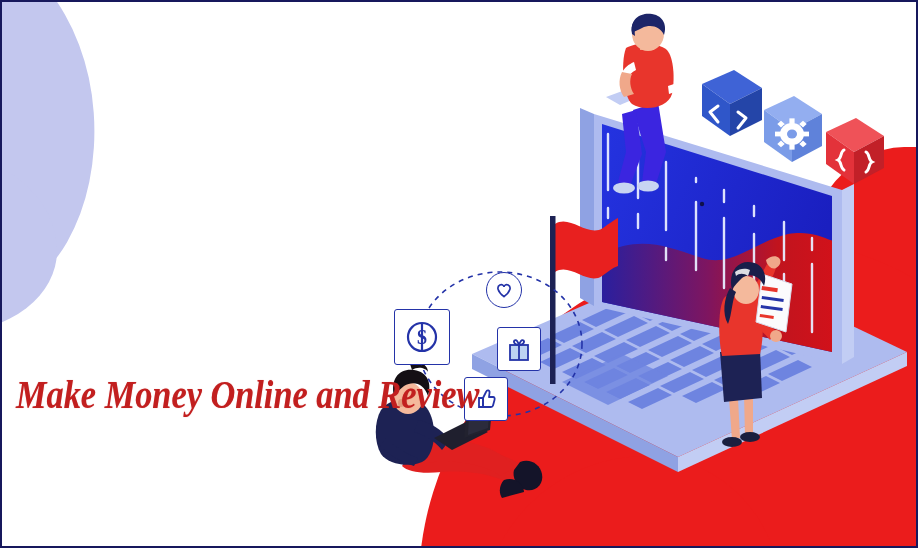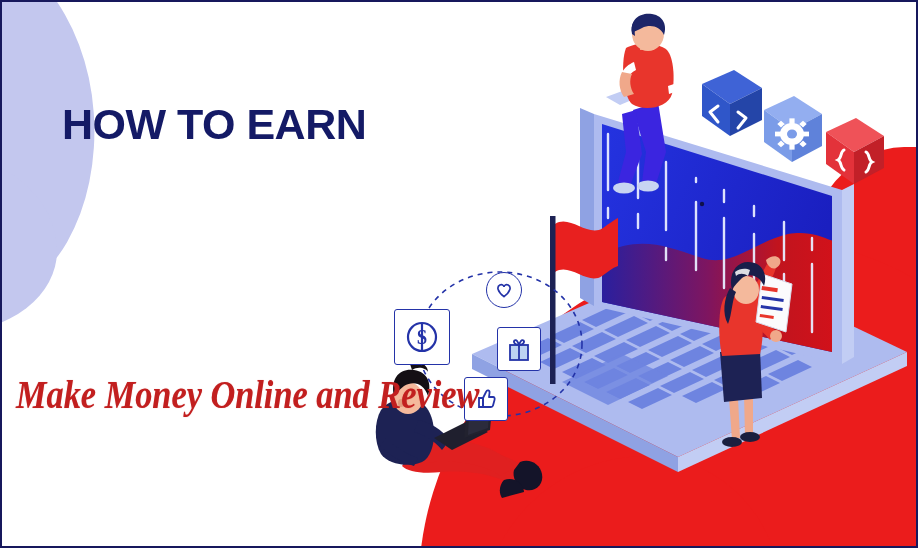--- a/index.html
+++ b/index.html
@@ -112,21 +112,20 @@
 
 <div id="poster">
 
   <div class="blob-lavender"></div>
   <div class="blob-lavender-2"></div>
   <div class="blob-red-2"></div>
   <div class="blob-red"></div>
   <div class="blob-red-3"></div>
 
   <div class="headline">
-    <span>HOW TO EARN</span>
   </div>
 
   <div class="subhead">Make Money Online and Review</div>
 
   <div class="scene">
   <svg width="918" height="548" viewBox="0 0 918 548" xmlns="http://www.w3.org/2000/svg">
     <defs>
       <clipPath id="screenClip">
         <polygon points="600,122 830,194 830,350 600,300"></polygon>
       </clipPath>

